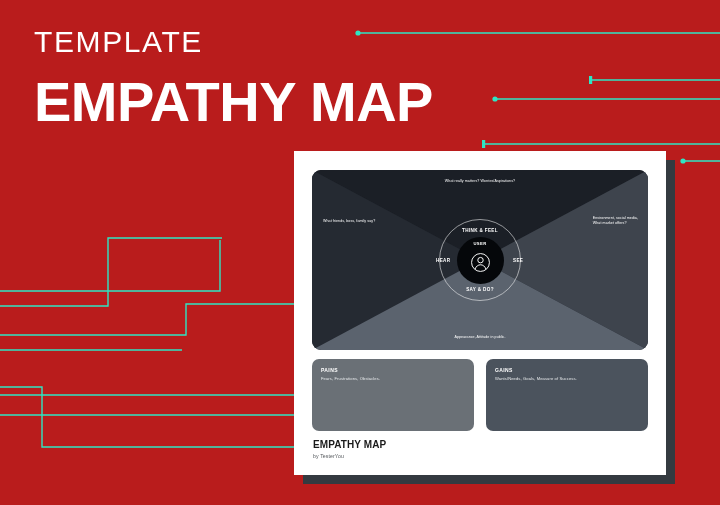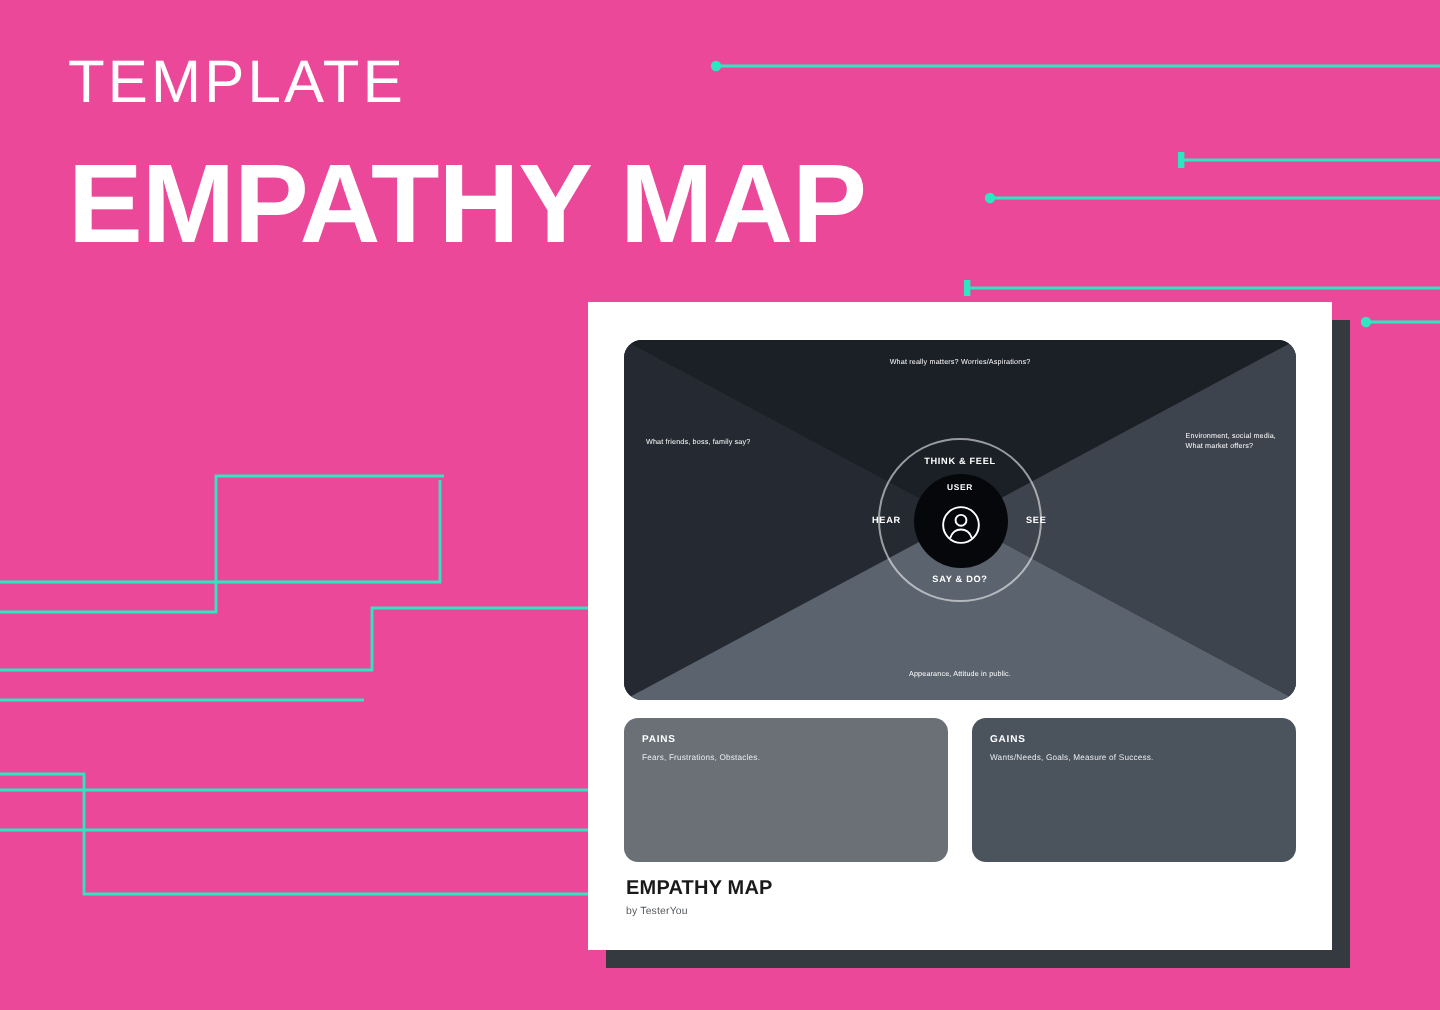--- a/index.html
+++ b/index.html
@@ -11,21 +11,21 @@
     width: 720px;
     height: 505px;
     overflow: hidden;
     font-family: "Liberation Sans", sans-serif;
     background: #8b1fff;
   }
   #stage {
     position: relative;
     width: 720px;
     height: 505px;
-    background: #ec4899;
+    background: #b91c1c;
     overflow: hidden;
   }
 
   
   #circuit {
     position: absolute;
     left: 0; top: 0;
     width: 720px; height: 505px;
     pointer-events: none;
   }

